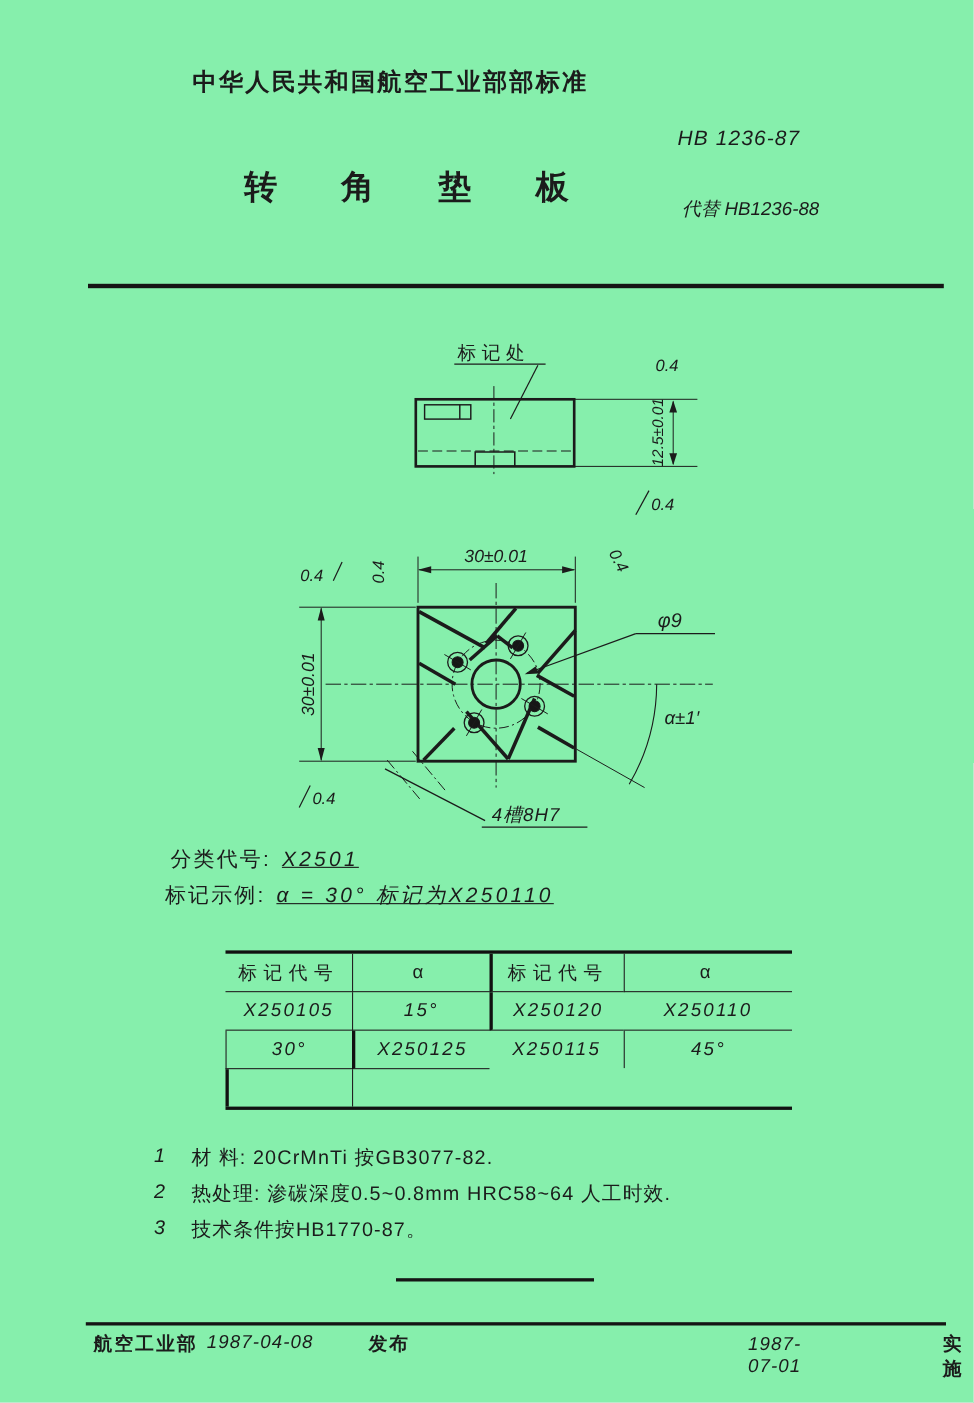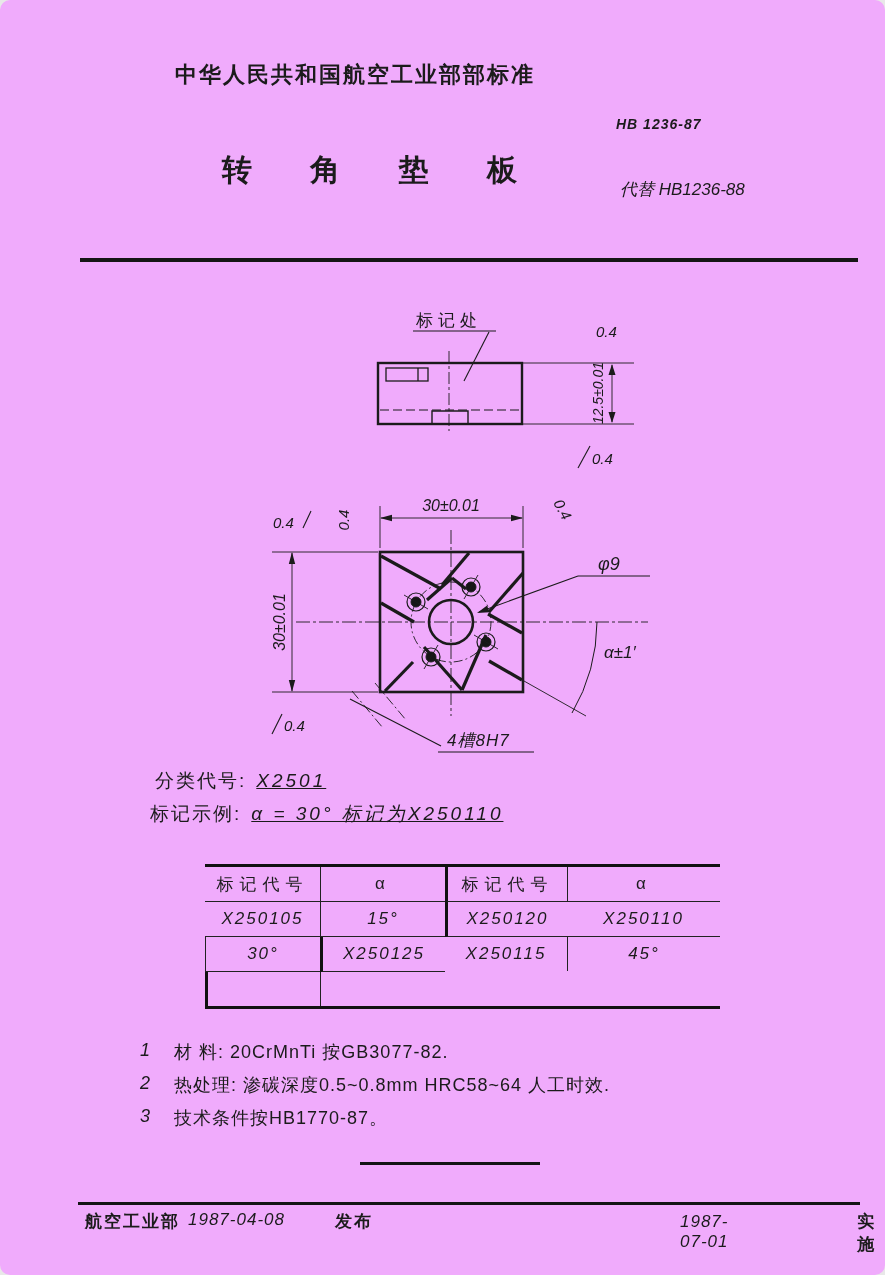--- a/index.html
+++ b/index.html
@@ -1,25 +1,24 @@
 <!DOCTYPE html>
 <html><head>
 <meta charset="utf-8">
 <style>
   html,body{margin:0;padding:0;background:#e8e8e8;}
   .page{
     position:relative;width:885px;height:1275px;margin:0 auto;
-    background:#f0abfc;color:#1b1b1b;overflow:hidden;
+    background:#86efac;color:#1b1b1b;overflow:hidden;
     font-family:"Liberation Sans","DejaVu Sans",sans-serif;
-    border-radius:10px;
   }
   .abs{position:absolute;}
   .hand{font-style:italic;}
   .hdr-title{left:175px;top:60px;font-size:22px;font-weight:700;letter-spacing:2px;}
-  .doc-no{left:616px;top:116px;font-size:14px;letter-spacing:1px;font-weight:bold;}
+  .doc-no{left:616px;top:116px;font-size:19px;letter-spacing:1px;}
   .doc-title{left:222px;top:150px;font-size:30px;font-weight:600;letter-spacing:16px;word-spacing:18px;}
   .replaces{left:620px;top:178px;font-size:17px;}
   .rule{background:#151515;}
   .rule-top{left:80px;top:258px;width:778px;height:4px;}
   .rule-short{left:360px;top:1162px;width:180px;height:3px;}
   .rule-footer{left:78px;top:1202px;width:782px;height:3px;}
   .cls-line{font-size:19px;letter-spacing:2px;}
   .cls-line .val{font-style:italic;letter-spacing:3px;margin-left:10px;text-decoration:underline;}
   
   .tbl{left:205px;top:864px;width:515px;border-top:3px solid #111;border-bottom:3px solid #111;

